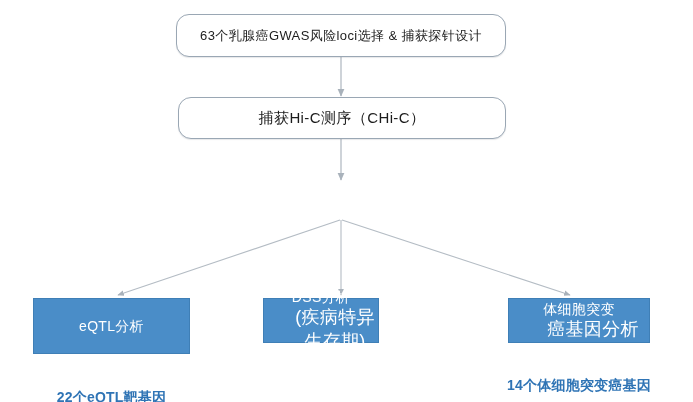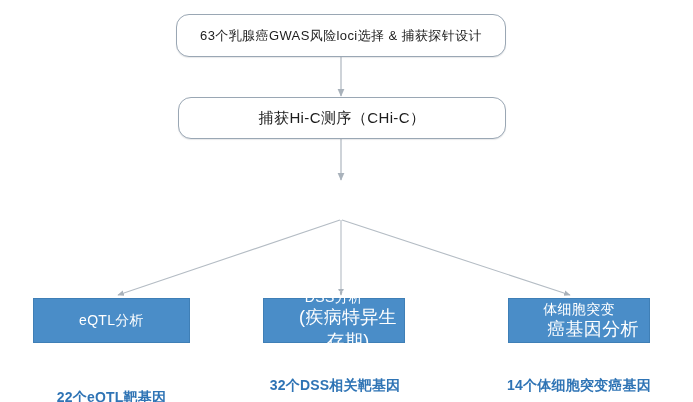--- a/index.html
+++ b/index.html
@@ -102,45 +102,42 @@
 
   <div class="node proc small" style="left:176px; top:14px; width:330px; height:43px;">
     <span>63个乳腺癌GWAS风险loci选择 &amp; 捕获探针设计</span>
   </div>
 
   <div class="node proc" style="left:178px; top:97px; width:328px; height:42px;align-items:center;">
     <span>捕获Hi-C测序（CHi-C）</span>
   </div>
 
 
-  <div class="node blue" style="left:33px; top:298px; width:157px; height:45px;">
+  <div class="node blue" style="left:33px; top:298px; width:157px; height:56px;">
     <div class="stack">
       <span class="l1">eQTL分析</span>
     </div>
   </div>
 
-  <div class="node blue" style="left:263px; top:298px; width:142px; height:45px;">
+  <div class="node blue" style="left:263px; top:298px; width:116px; height:45px;">
     <div class="stack">
       <span class="l1">DSS分析</span>
       <span class="l2">(疾病特异生存期)</span>
     </div>
   </div>
 
   <div class="node blue" style="left:508px; top:298px; width:142px; height:45px;">
     <div class="stack">
       <span class="l1">体细胞突变</span>
       <span class="l2">癌基因分析</span>
     </div>
   </div>
 
   <div class="result" style="left:13px; top:377px; width:197px;margin-top:12px;">
     <span>22个eQTL靶基因</span>
   </div>
 
-  <div class="result" style="left:245px; top:377px; width:180px;">
-    <span>32个DSS相关靶基因</span>
-  </div>
 
   <div class="result" style="left:473px; top:377px; width:212px;">
     <span>14个体细胞突变癌基因</span>
   </div>
 
 </div>
 
 </body></html>

